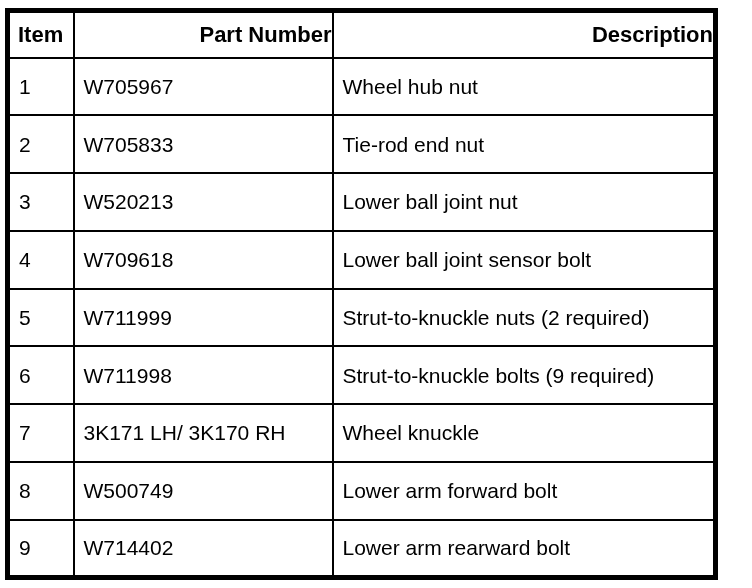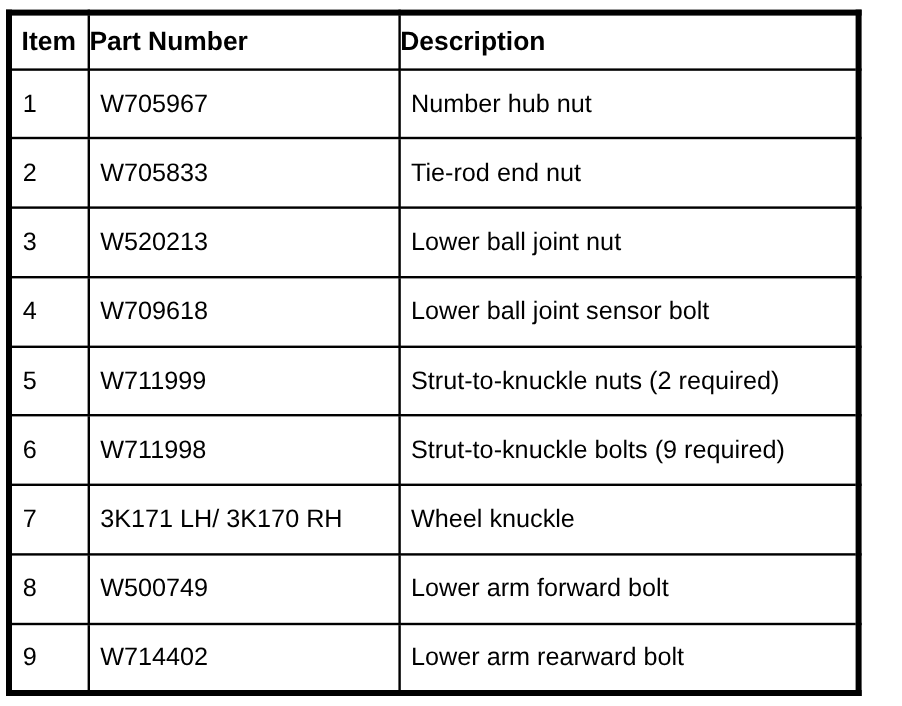--- a/index.html
+++ b/index.html
@@ -35,21 +35,21 @@
     line-height: 1.1;
     vertical-align: middle;
     padding: 0 4px 0 9px;
     white-space: nowrap;
     overflow: hidden;
     background: #ffffff;
   }
   .parts-table th {
     font-weight: bold;
     font-size: 22px;
-    text-align: left;
+    text-align: right;
     padding: 0;
   }
   .parts-table th.col-item {
     text-align: left;
     padding-left: 8px;
   }
   .parts-table td {
     font-weight: normal;
     text-align: left;
   }
@@ -74,21 +74,21 @@
       <tr>
         <th class="col-item">Item</th>
         <th class="col-part">Part Number</th>
         <th class="col-desc">Description</th>
       </tr>
     </thead>
     <tbody>
       <tr>
         <td>1</td>
         <td>W705967</td>
-        <td>Number hub nut</td>
+        <td>Wheel hub nut</td>
       </tr>
       <tr>
         <td>2</td>
         <td>W705833</td>
         <td>Tie-rod end nut</td>
       </tr>
       <tr>
         <td>3</td>
         <td>W520213</td>
         <td>Lower ball joint nut</td>

